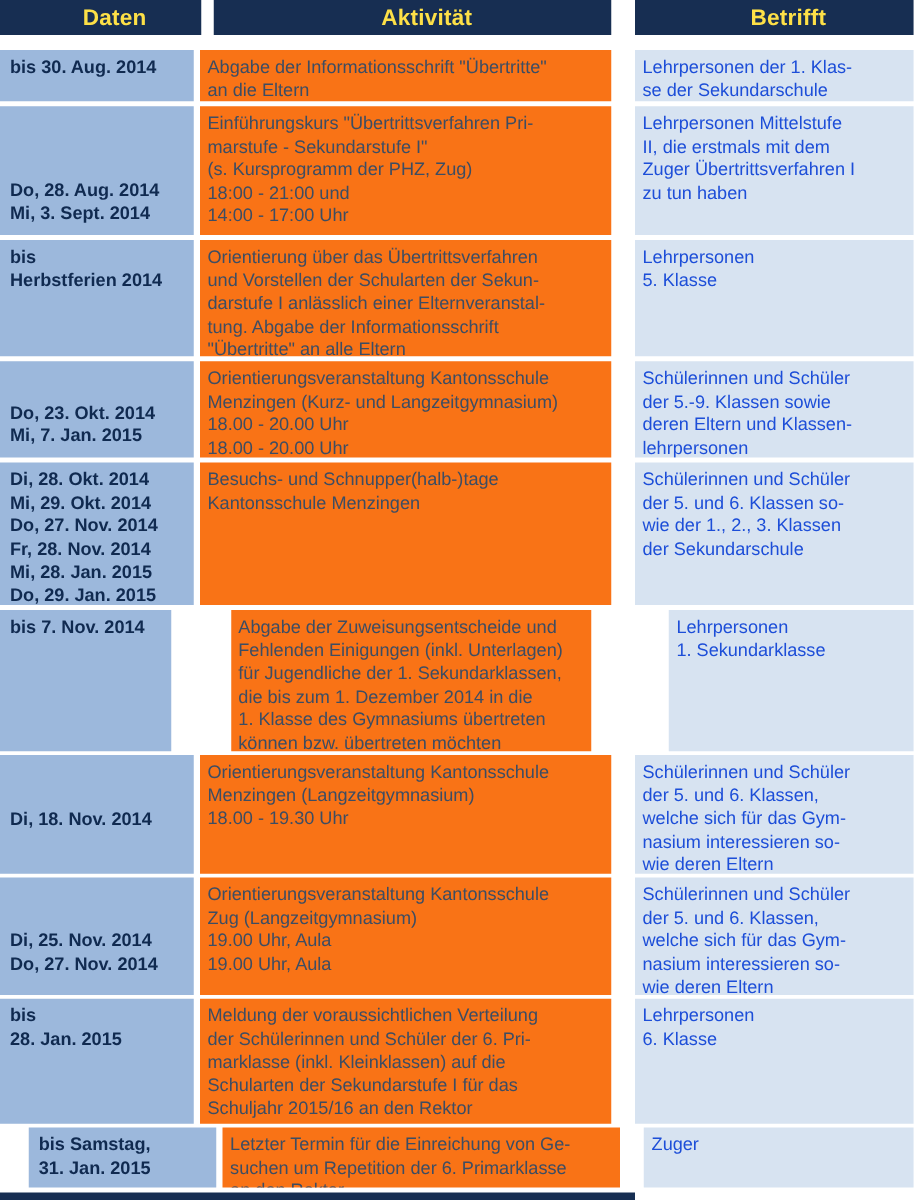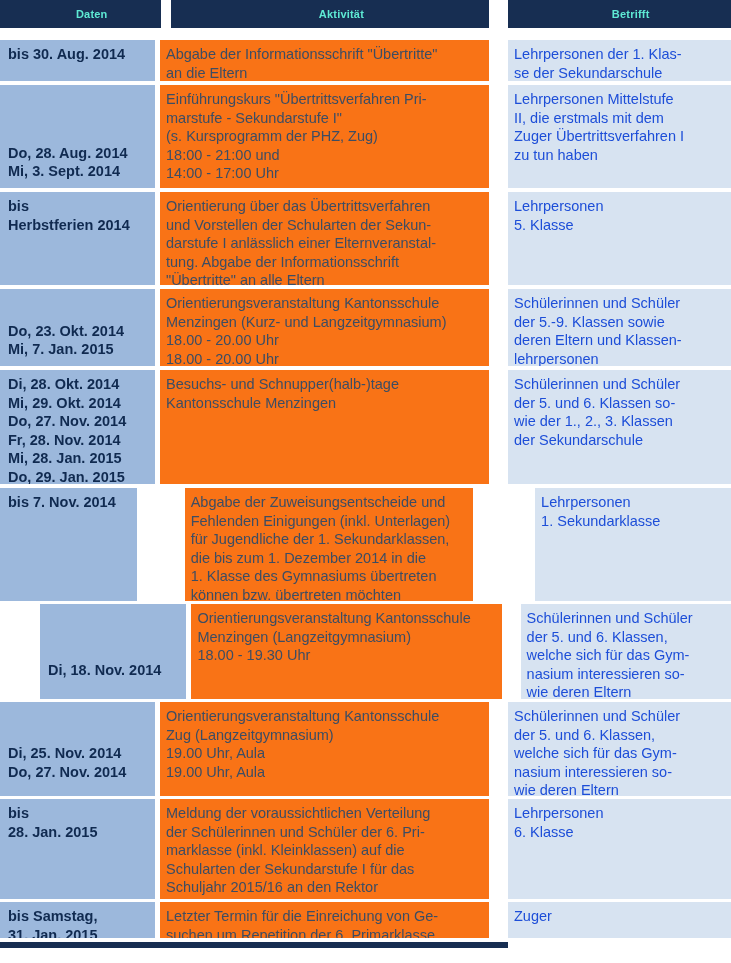--- a/index.html
+++ b/index.html
@@ -10,23 +10,23 @@
     height: 963px;
     overflow: hidden;
     font-family: "Liberation Sans", sans-serif;
   }
   .tbl { width: 731px; }
 
   
   .hdr { display: flex; height: 28px; margin-bottom: 12px; }
   .hdr-cell {
     background: #172E52;
-    color: #5eead4;
+    color: #fde047;
     font-weight: bold;
-    font-size: 11px;
+    font-size: 18px;
     display: flex;
     align-items: center;
     justify-content: center;
     letter-spacing: 0.2px;
     padding-left: 22px;
   }
   .c1 { width: 155px; }
   .c2 { width: 329px; margin-left: 10px; }
   .c3 { width: 223px; margin-left: 19px; }
 
@@ -63,30 +63,30 @@
   
   .r1  { height: 41px; }
   .r2  { height: 103px; }
   .r3  { height: 93px; }
   .r4  { height: 77px; }
   .r5  { height: 114px; }
   .r6  { height: 113px; margin-bottom: 3px; gap: 43px; }
   .r7  { height: 95px;  margin-bottom: 3px; }
   .r8  { height: 94px;  margin-bottom: 3px; }
   .r9  { height: 100px; margin-bottom: 3px; }
-  .r10 { height: 36px;  margin-bottom: 4px; }
+  .r10 { height: 48px;  margin-bottom: 4px; margin-left: 23px; }
 
   
   .date-bottom .date {
     display: flex;
     flex-direction: column;
     justify-content: flex-end;
     padding-bottom: 7px;
   }
-  .r7 .date { padding-top: 57px; margin-left: 40px; }
+  .r7 .date { padding-top: 43px; }
   .r8 .date { padding-top: 42px; }
 
   .bottombar {
     width: 508px;
     height: 6px;
     background: #172E52;
   }
 </style>
 </head>
 <body>

